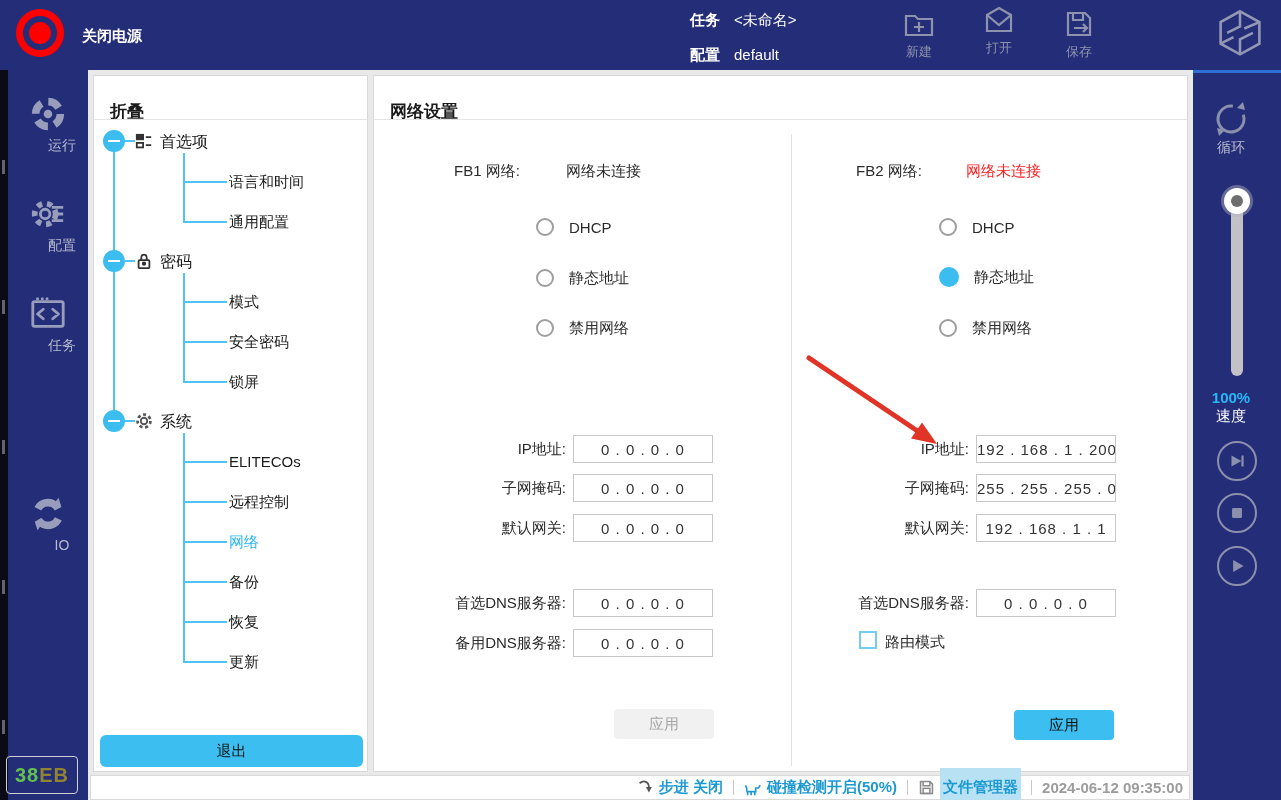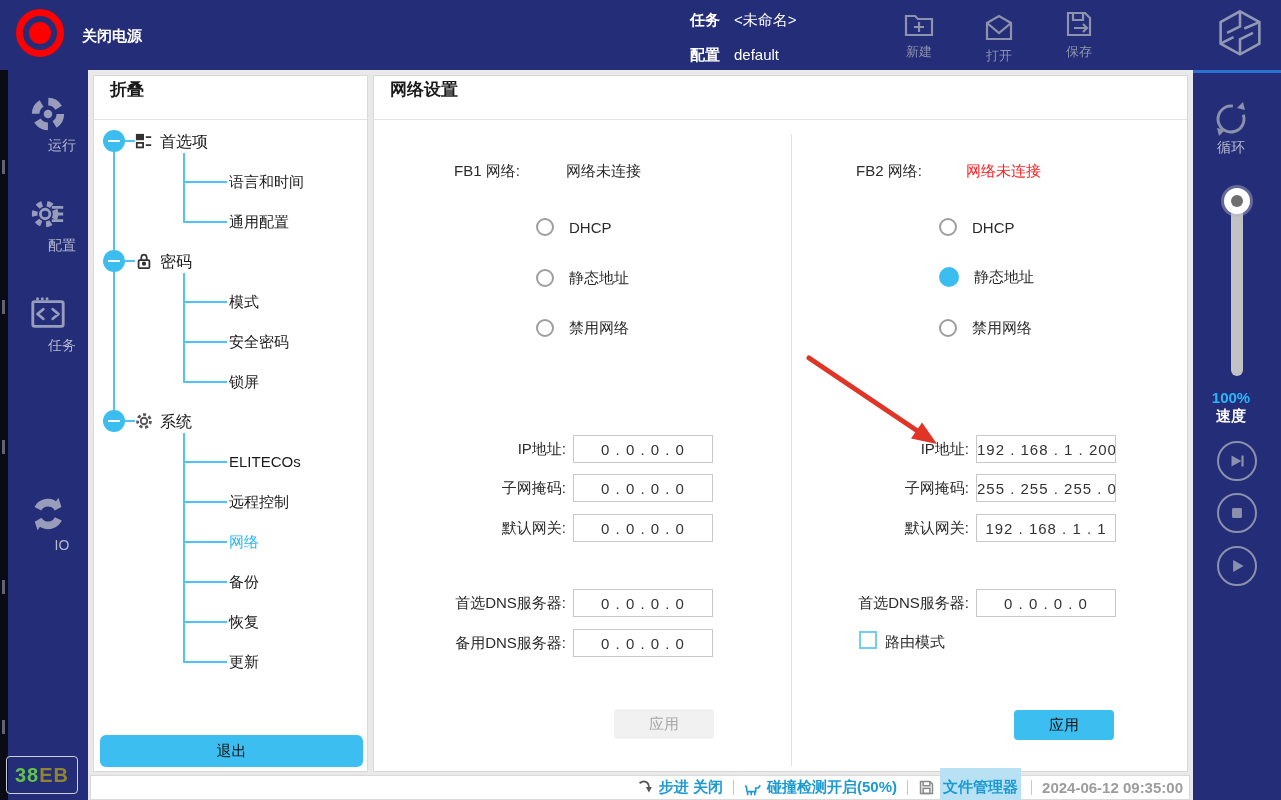--- a/index.html
+++ b/index.html
@@ -27,33 +27,33 @@
   .nav-item svg { display:block; margin:0 auto; }
   .nav-item .lbl { font-size:14px; margin-top:4px;padding-left:28px; }
   .badge { left:6px; top:686px; width:72px; height:38px; border:1px solid #cfd0d6; border-radius:4px;
            display:flex; align-items:center; justify-content:center; font-size:20px; font-weight:bold; letter-spacing:1px; }
   .badge .g { color:#62c24e; } .badge .y { color:#8f8431; }
 
   .rightnav { left:1193px; top:70px; width:88px; height:730px; background:#242d78; border-top:3px solid #2e6fd4; }
   .rn-center { position:absolute; left:0; width:76px; text-align:center; }
   .rn-label { color:#b6bace; font-size:14px; }
   .speed-val { color:#29b6f6; font-weight:bold; font-size:15px; }
-  .speed-lbl { color:#ffffff; font-weight:bold; font-size:15px; }
+  .speed-lbl { color:#ffffff; font-weight:normal; font-size:15px; }
   .slider-track { left:38px; top:135px; width:12px; height:168px; background:#c2c2c6; border-radius:6px; position:absolute; cursor:pointer; }
   .slider-knob { left:31px; top:115px; width:26px; height:26px; background:#ffffff; border-radius:50%; position:absolute;
                  box-shadow:0 0 0 3px rgba(180,180,190,.45); cursor:grab; }
   .slider-knob::after { content:""; position:absolute; left:7px; top:7px; width:12px; height:12px; border-radius:50%; background:#6e6e6e; }
   .media-btn { position:absolute; left:24px; width:40px; height:40px; border:2px solid #8b90ac; border-radius:50%; cursor:pointer; }
   .media-btn svg { display:block; margin:7px auto; }
 
   
   .panel { background:#ffffff; border:1px solid #d9d9d9; }
   .tree-panel { left:93px; top:75px; width:275px; height:697px; }
   .main-panel { left:373px; top:75px; width:815px; height:697px; }
-  .panel-title { position:absolute; left:16px; top:2px; font-size:17px; font-weight:bold; color:#1a1a1a; }
+  .panel-title { position:absolute; left:16px; top:24px; font-size:17px; font-weight:bold; color:#1a1a1a; }
   .panel-divider { position:absolute; left:0; right:0; top:43px; height:1px; background:#e3e3e3; }
   .collapse-dot { position:absolute; left:9px; width:22px; height:22px; background:#3bbdf0; border-radius:50%; cursor:pointer; }
   .collapse-dot::after { content:""; position:absolute; left:5px; top:10px; width:12px; height:2px; background:#ffffff; }
   .t-picon { position:absolute; left:41px; }
   .t-plabel { position:absolute; left:66px; font-size:16px; color:#1a1a1a; cursor:pointer; }
   .t-child { position:absolute; left:135px; height:20px; line-height:20px; font-size:15px; color:#1a1a1a; cursor:pointer; }
   .t-child.active { color:#29b6f6; }
   .t-line-v { position:absolute; width:2px; background:#4fc3f7; }
   .t-line-h { position:absolute; height:2px; background:#4fc3f7; }
   .exit-btn { position:absolute; left:6px; top:659px; width:263px; height:32px; background:#3cbff0; border:none; border-radius:6px;
@@ -104,21 +104,21 @@
     <span>default</span>
   </div>
 
   <div class="abs tb-action" style="left:886px; top:8px;">
     <svg width="32" height="32" viewBox="0 0 32 32" fill="none" stroke="#8d93ad" stroke-width="2.2">
       <path d="M3 8 h9 l3 3 h14 v16 h-26 z"></path>
         <path d="M16 14 v10 M11 19 h10"></path>
     </svg>
     <div class="lbl">新建</div>
   </div>
-  <div class="abs tb-action" style="left:966px; top:12px;">
+  <div class="abs tb-action" style="left:966px; top:4px;">
     <svg width="32" height="32" viewBox="0 0 32 32" fill="none" stroke="#8d93ad" stroke-width="2.2">
       <path d="M4 11 l12 -7 12 7 v16 h-24 z"></path>
         <path d="M4 11 l12 10 12 -10"></path>
     </svg>
     <div class="lbl">打开</div>
   </div>
   <div class="abs tb-action" style="left:1046px; top:8px;">
     <svg width="32" height="32" viewBox="0 0 32 32" fill="none" stroke="#8d93ad" stroke-width="2.2">
       <path d="M5 5 h17 l5 5 v17 h-22 z"></path>
         <path d="M10 5 v7 h10 v-7"></path>

